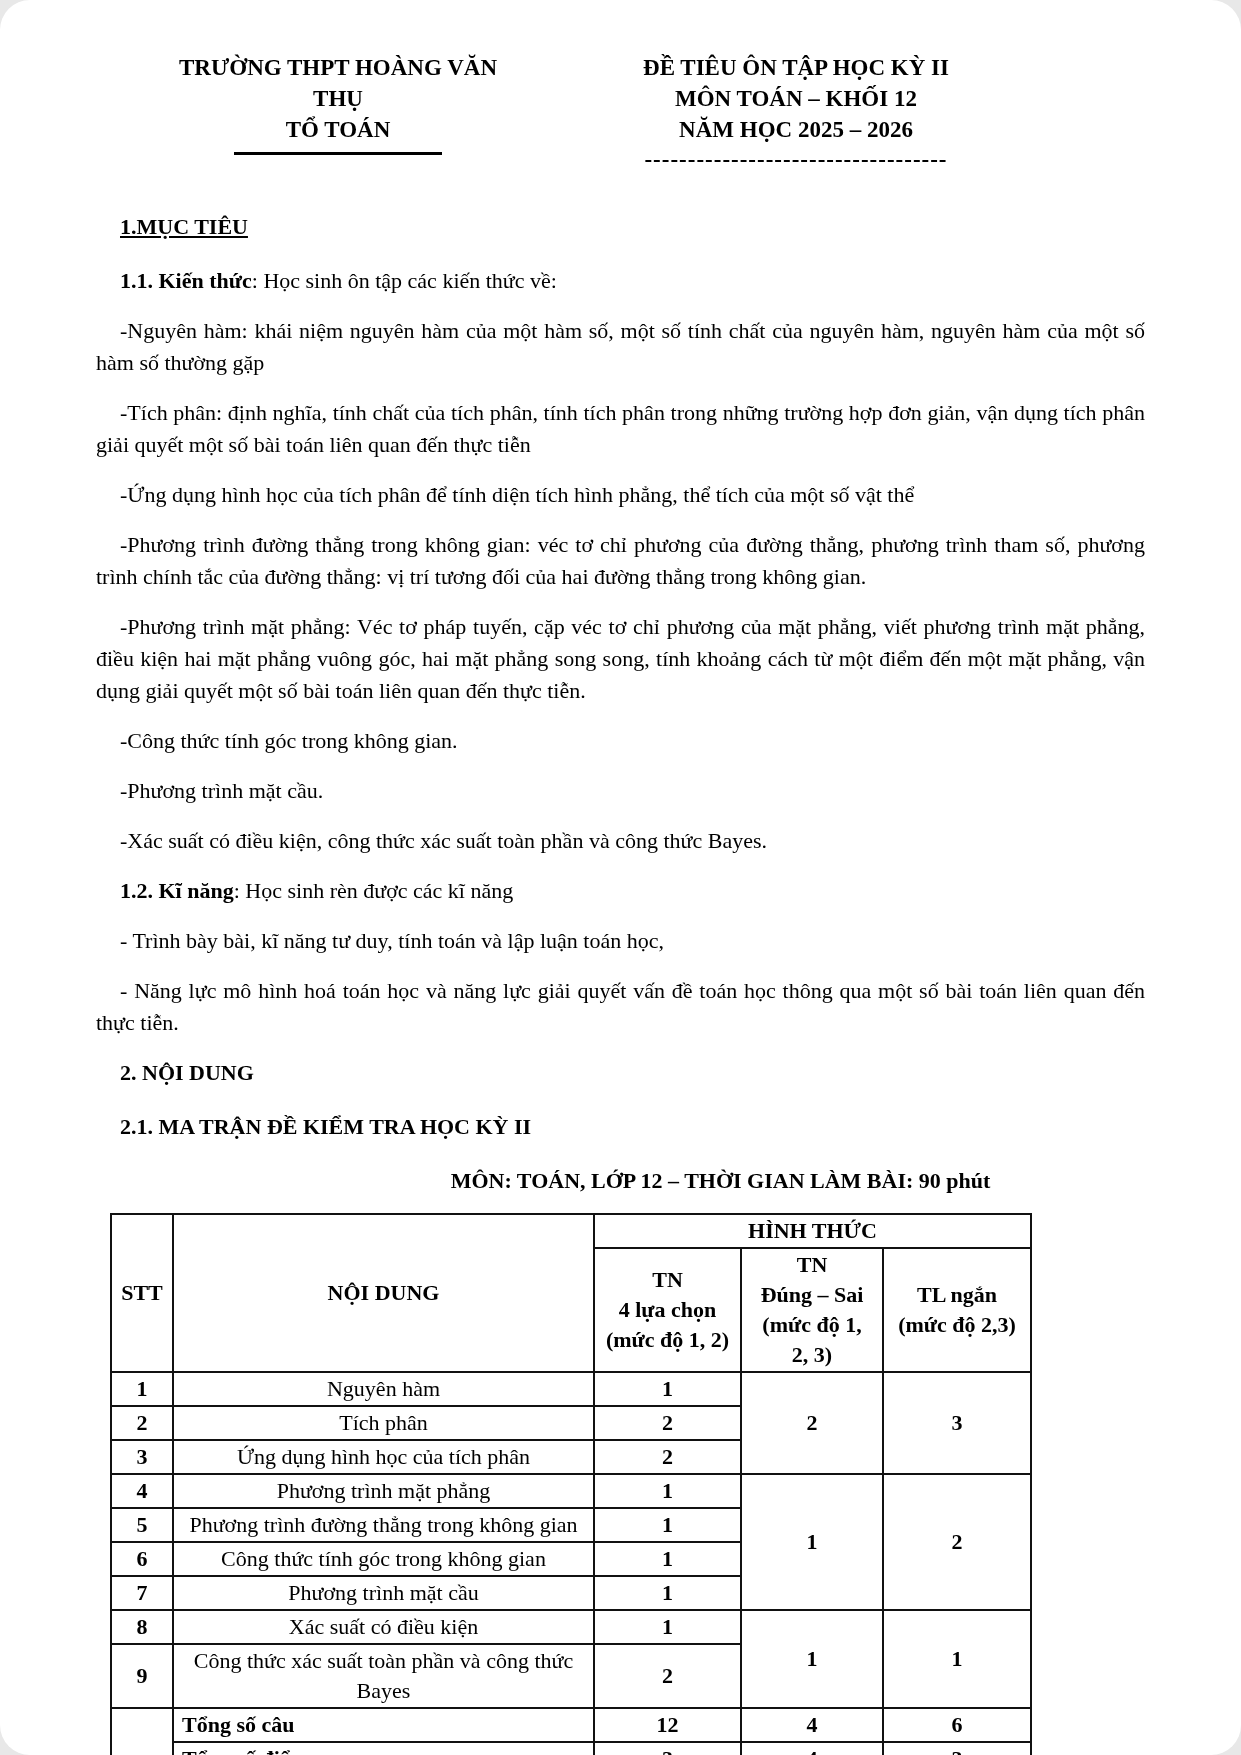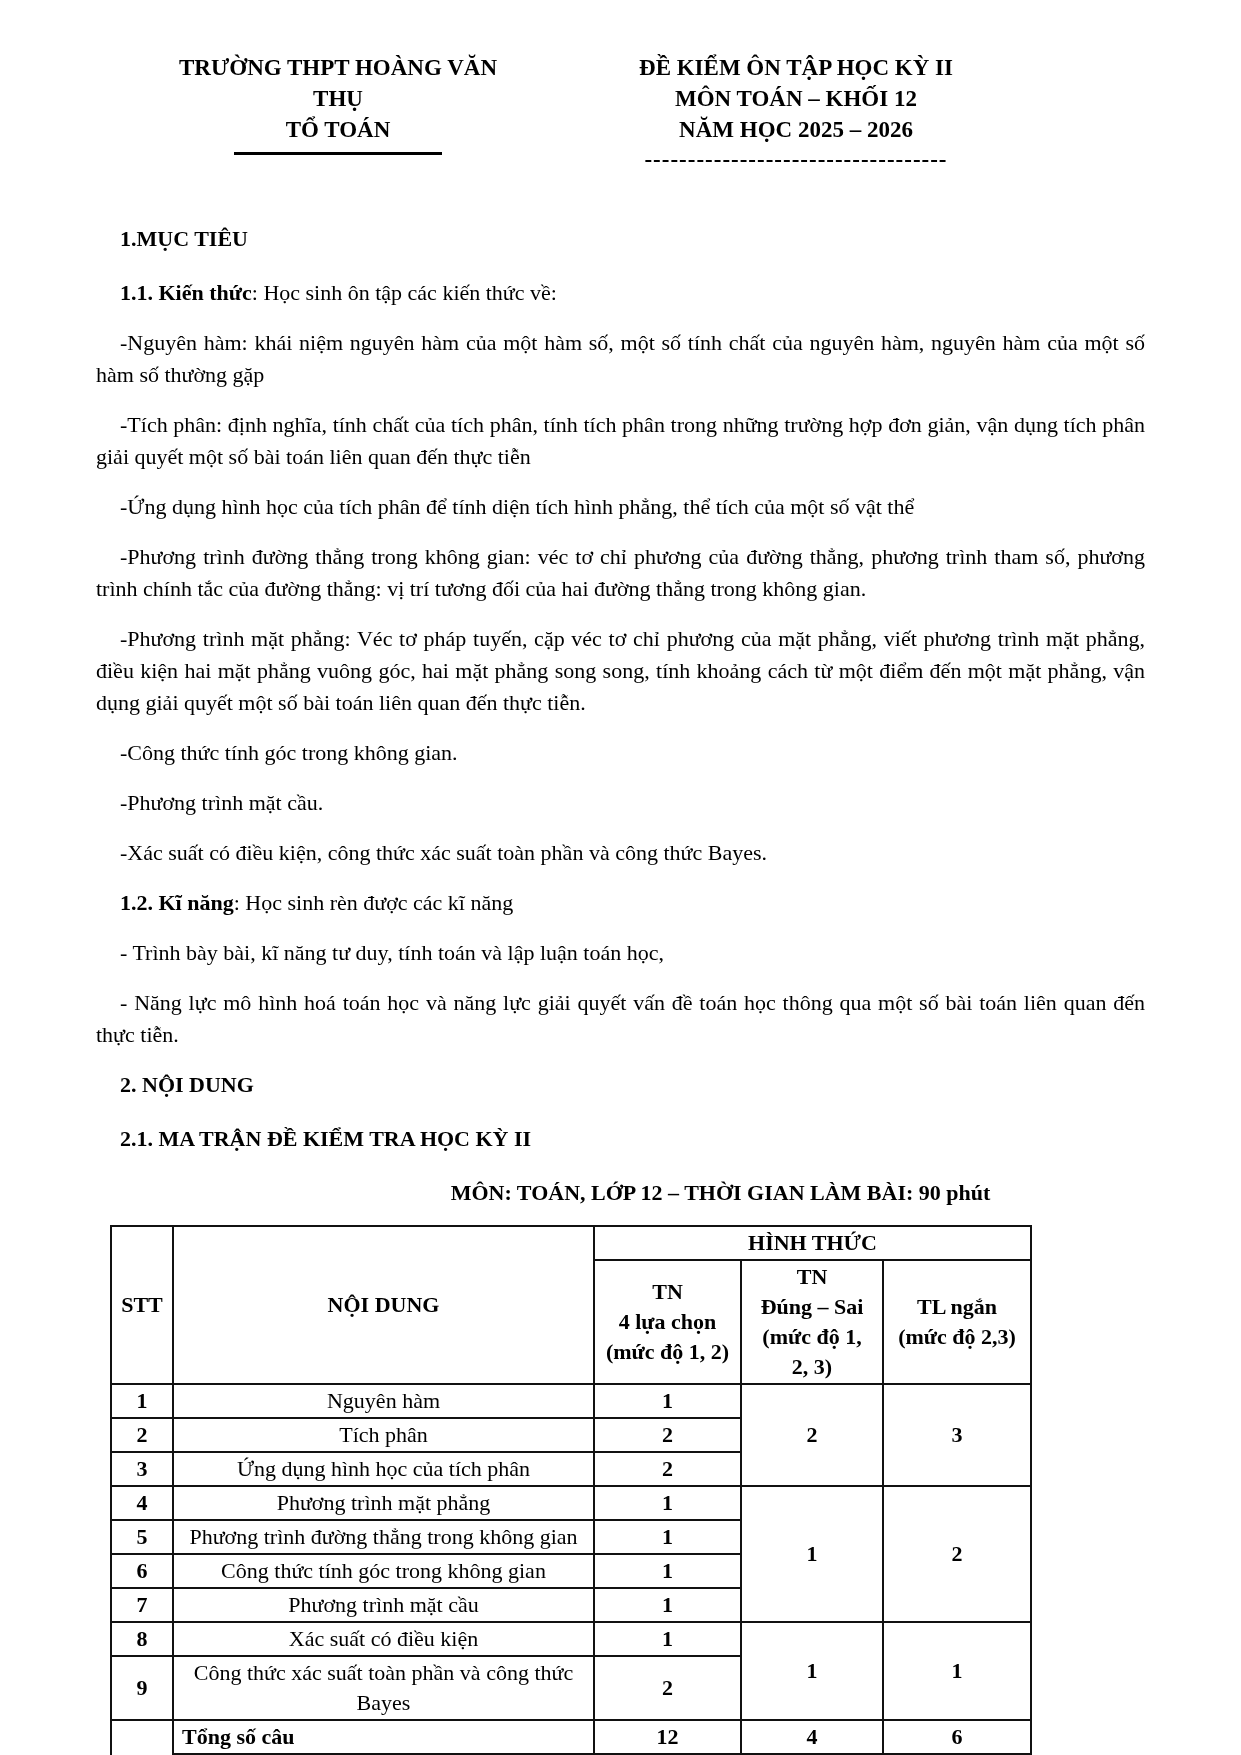--- a/index.html
+++ b/index.html
@@ -1,30 +1,31 @@
 <!DOCTYPE html>
 <html><head>
 <meta charset="utf-8">
 <style>
   html,body{margin:0;padding:0;background:#e8e8e8;}
   .page{
     width:1241px;height:1755px;background:#ffffff;margin:0 auto;
     font-family:"Liberation Serif","DejaVu Serif",serif;
     color:#000;overflow:hidden;box-sizing:border-box;
     padding:52px 96px 0 96px;
+    border-radius:30px;
   }
   
   .doc-header{display:flex;justify-content:space-between;align-items:flex-start;}
   .h-left{margin-left:56px;width:372px;text-align:center;font-weight:700;font-size:23px;line-height:31px;}
   .h-right{margin-right:176px;width:346px;text-align:center;font-weight:700;font-size:23px;line-height:31px;}
   .h-underline{width:208px;border-bottom:3px solid #000;margin:6px auto 0 auto;height:1px;}
   .h-dashes{font-weight:700;letter-spacing:1px;line-height:30px;}
   
   .bodytext{font-size:22px;line-height:32px;}
-  .sec-title{font-weight:700;margin-top:48px;text-indent:24px;}
+  .sec-title{font-weight:700;margin-top:36px;text-indent:24px;text-decoration:underline;}
   .para{margin:18px 0 0 0;text-indent:24px;text-align:justify;}
   .para b{font-weight:700;}
   .tight{margin-top:18px;text-indent:24px;font-weight:700;}
   .tight2{margin-top:0;text-indent:24px;font-weight:700;}
   .caption{margin:0 0 7px 200px;text-align:center;font-weight:700;}
   
   table.matrix{
     border-collapse:collapse;table-layout:fixed;
     margin:16px 0 0 14px;width:920px;
     font-size:22px;line-height:30px;
@@ -43,21 +44,21 @@
 
 <div class="page">
 
   <div class="doc-header">
     <div class="h-left">
       <div>TRƯỜNG THPT HOÀNG VĂN THỤ</div>
       <div>TỔ TOÁN</div>
       <div class="h-underline"></div>
     </div>
     <div class="h-right">
-      <div>ĐỀ KIỂM ÔN TẬP HỌC KỲ II</div>
+      <div>ĐỀ TIÊU ÔN TẬP HỌC KỲ II</div>
       <div>MÔN TOÁN – KHỐI 12</div>
       <div>NĂM HỌC 2025 – 2026</div>
       <div class="h-dashes">-----------------------------------</div>
     </div>
   </div>
 
   <div class="bodytext">
     <p class="sec-title">1.MỤC TIÊU</p>
 
     <p class="para"><b>1.1. Kiến thức</b><span>: Học sinh ôn tập các kiến thức về:</span></p>

